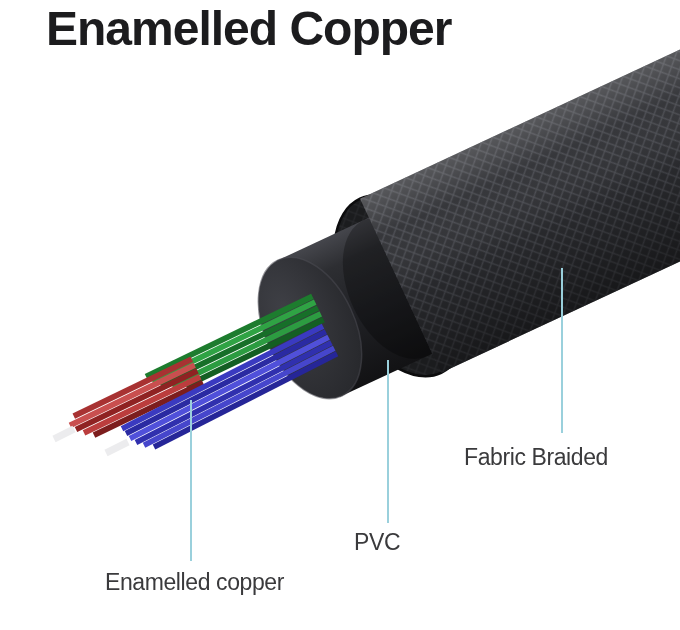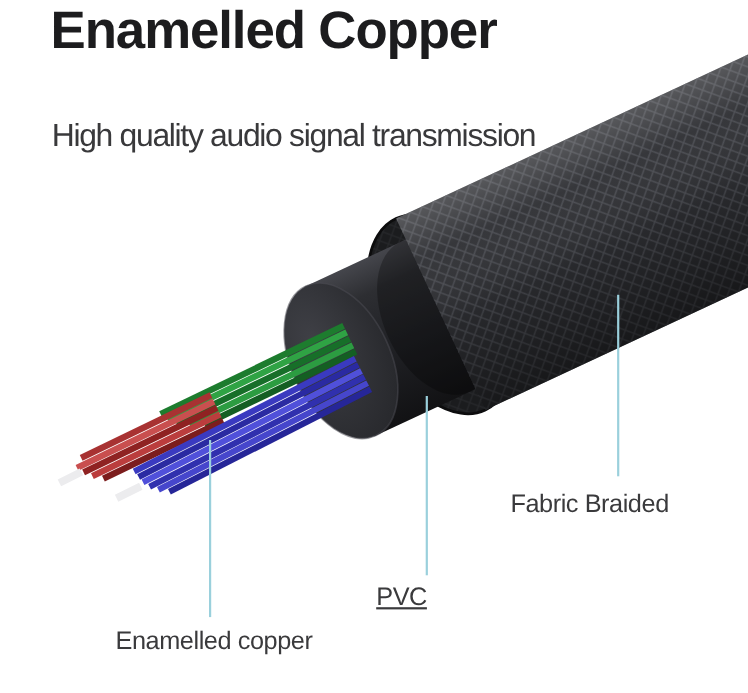--- a/index.html
+++ b/index.html
@@ -20,33 +20,32 @@
     font-size:29px;font-weight:400;color:#39393b;
     letter-spacing:-1.2px;line-height:32px;white-space:nowrap;
   }
   .svg-stage{position:absolute;left:0;top:0;}
   .callout-label{
     position:absolute;
     font-size:23px;color:#3a3a3c;letter-spacing:-0.4px;
     white-space:nowrap;
   }
   .label-fabric{left:464px;top:444px;}
-  .label-pvc{left:342px;top:529px;text-decoration:underline;}
+  .label-pvc{left:354px;top:529px;}
   .label-enam{left:105px;top:569px;}
 </style>
 </head>
 <body>
 
 <div class="page">
 
   <div class="title">
     <div>Enamelled Copper</div>
   </div>
 
-  <div class="subtitle">High quality audio signal transmission</div>
 
   <svg class="svg-stage" width="680" height="630" viewBox="0 0 680 630">
     <defs>
       <pattern id="braidPat" width="12" height="12" patternUnits="userSpaceOnUse">
         <path d="M0 6 L6 0 M6 12 L12 6 M0 6 L6 12 M6 0 L12 6" stroke="#64666e" stroke-width="1.3" fill="none" opacity="0.5"></path>
       </pattern>
       <linearGradient id="braidShade" gradientUnits="userSpaceOnUse" x1="0" y1="-96" x2="0" y2="96">
         <stop offset="0" stop-color="#ffffff" stop-opacity="0.20"></stop>
         <stop offset="0.22" stop-color="#ffffff" stop-opacity="0.04"></stop>
         <stop offset="0.55" stop-color="#000000" stop-opacity="0.12"></stop>

